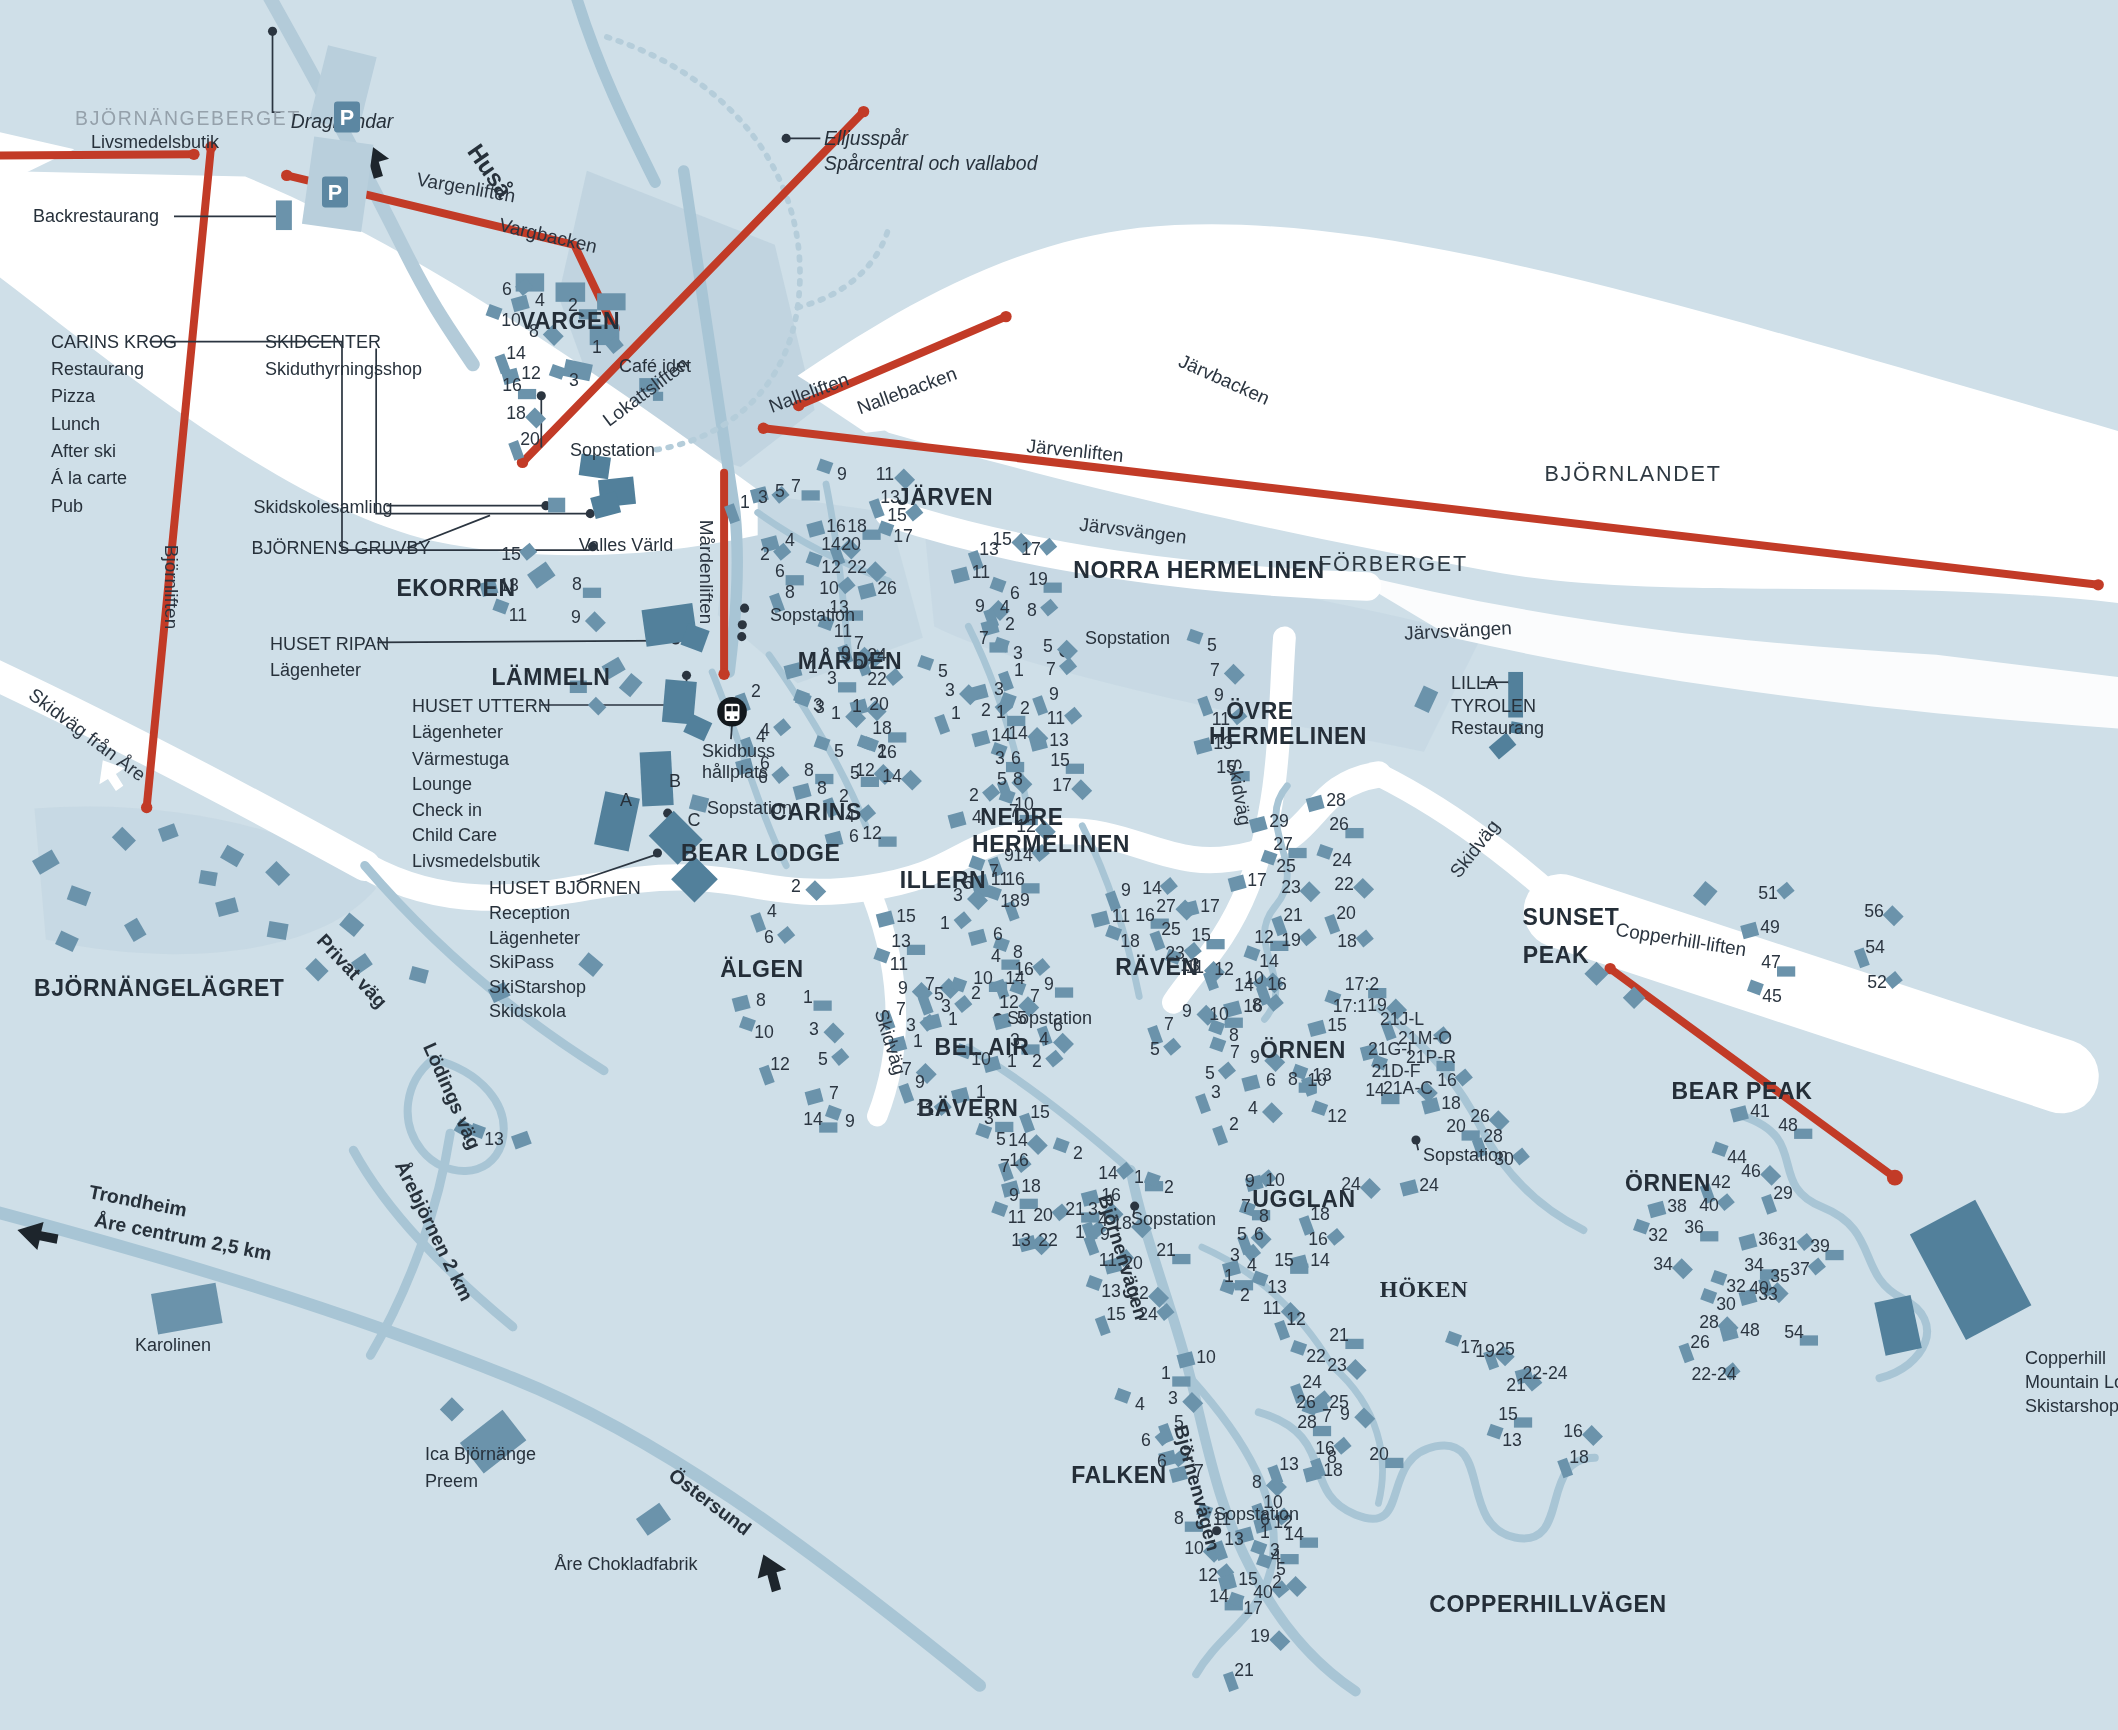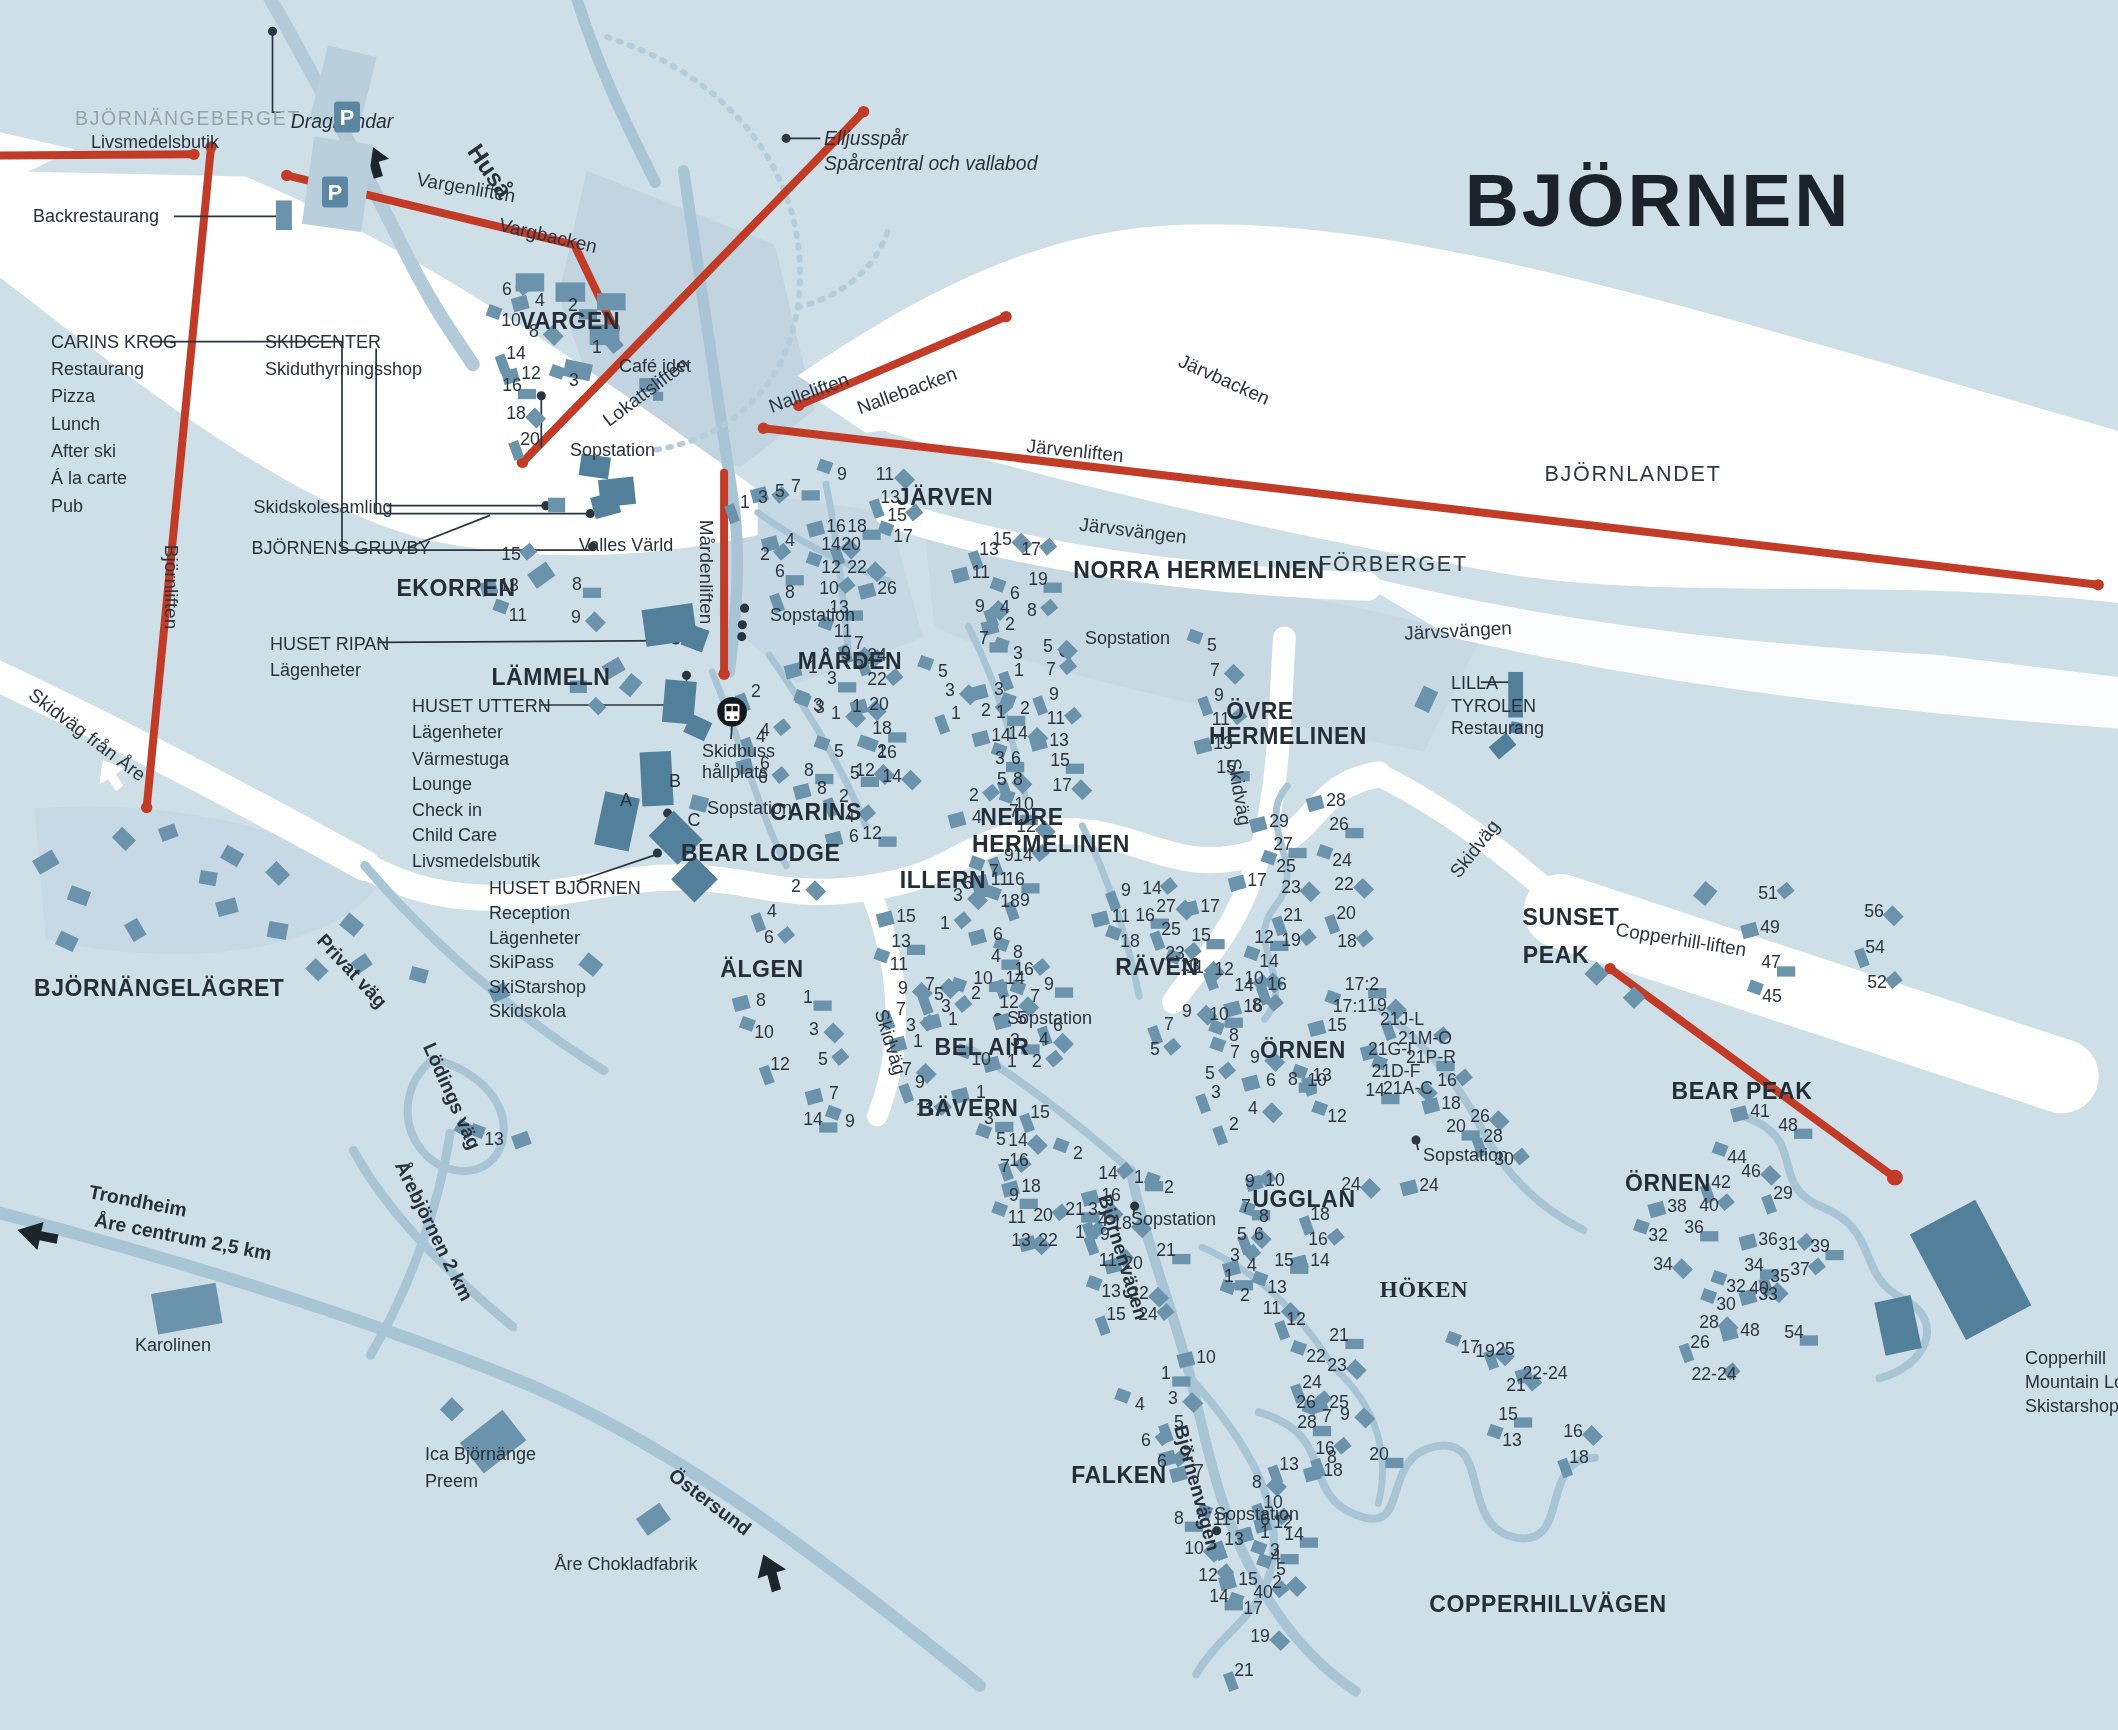--- a/index.html
+++ b/index.html
@@ -589,21 +589,20 @@
   <g>
     <circle cx="1285" cy="1250" r="26" fill="#12181d"></circle>
     <rect x="1272" y="1236" width="26" height="30" rx="5" fill="#ffffff"></rect>
     <rect x="1275" y="1240" width="9" height="9" fill="#12181d"></rect>
     <rect x="1286" y="1240" width="9" height="9" fill="#12181d"></rect>
     <rect x="1276" y="1258" width="5" height="4" fill="#12181d"></rect>
     <rect x="1289" y="1258" width="5" height="4" fill="#12181d"></rect>
   </g>
 </svg>
 <div id="labels">
-      <span class="lbl k-title" style="left: 1658px; top: 200px; transform: translate(-50%, -50%);">BJÖRNEN</span>
       <span class="lbl k-g" style="left: 188px; top: 118px; transform: translate(-50%, -50%);">BJÖRNÄNGEBERGET</span>
       <span class="lbl k-ar" style="left: 1633px; top: 474px; transform: translate(-50%, -50%);">BJÖRNLANDET</span>
       <span class="lbl k-ar" style="left: 1393px; top: 564px; transform: translate(-50%, -50%);">FÖRBERGET</span>
       <span class="lbl k-n" style="left: 570px; top: 321px; transform: translate(-50%, -50%);">VARGEN</span>
       <span class="lbl k-n" style="left: 945px; top: 497px; transform: translate(-50%, -50%);">JÄRVEN</span>
       <span class="lbl k-n" style="left: 1199px; top: 570px; transform: translate(-50%, -50%);">NORRA HERMELINEN</span>
       <span class="lbl k-n" style="left: 456px; top: 588px; transform: translate(-50%, -50%);">EKORREN</span>
       <span class="lbl k-n" style="left: 551px; top: 677px; transform: translate(-50%, -50%);">LÄMMELN</span>
       <span class="lbl k-n" style="left: 850px; top: 661px; transform: translate(-50%, -50%);">MÅRDEN</span>
       <span class="lbl k-n" style="left: 1260px; top: 711px; transform: translate(-50%, -50%);">ÖVRE</span>

